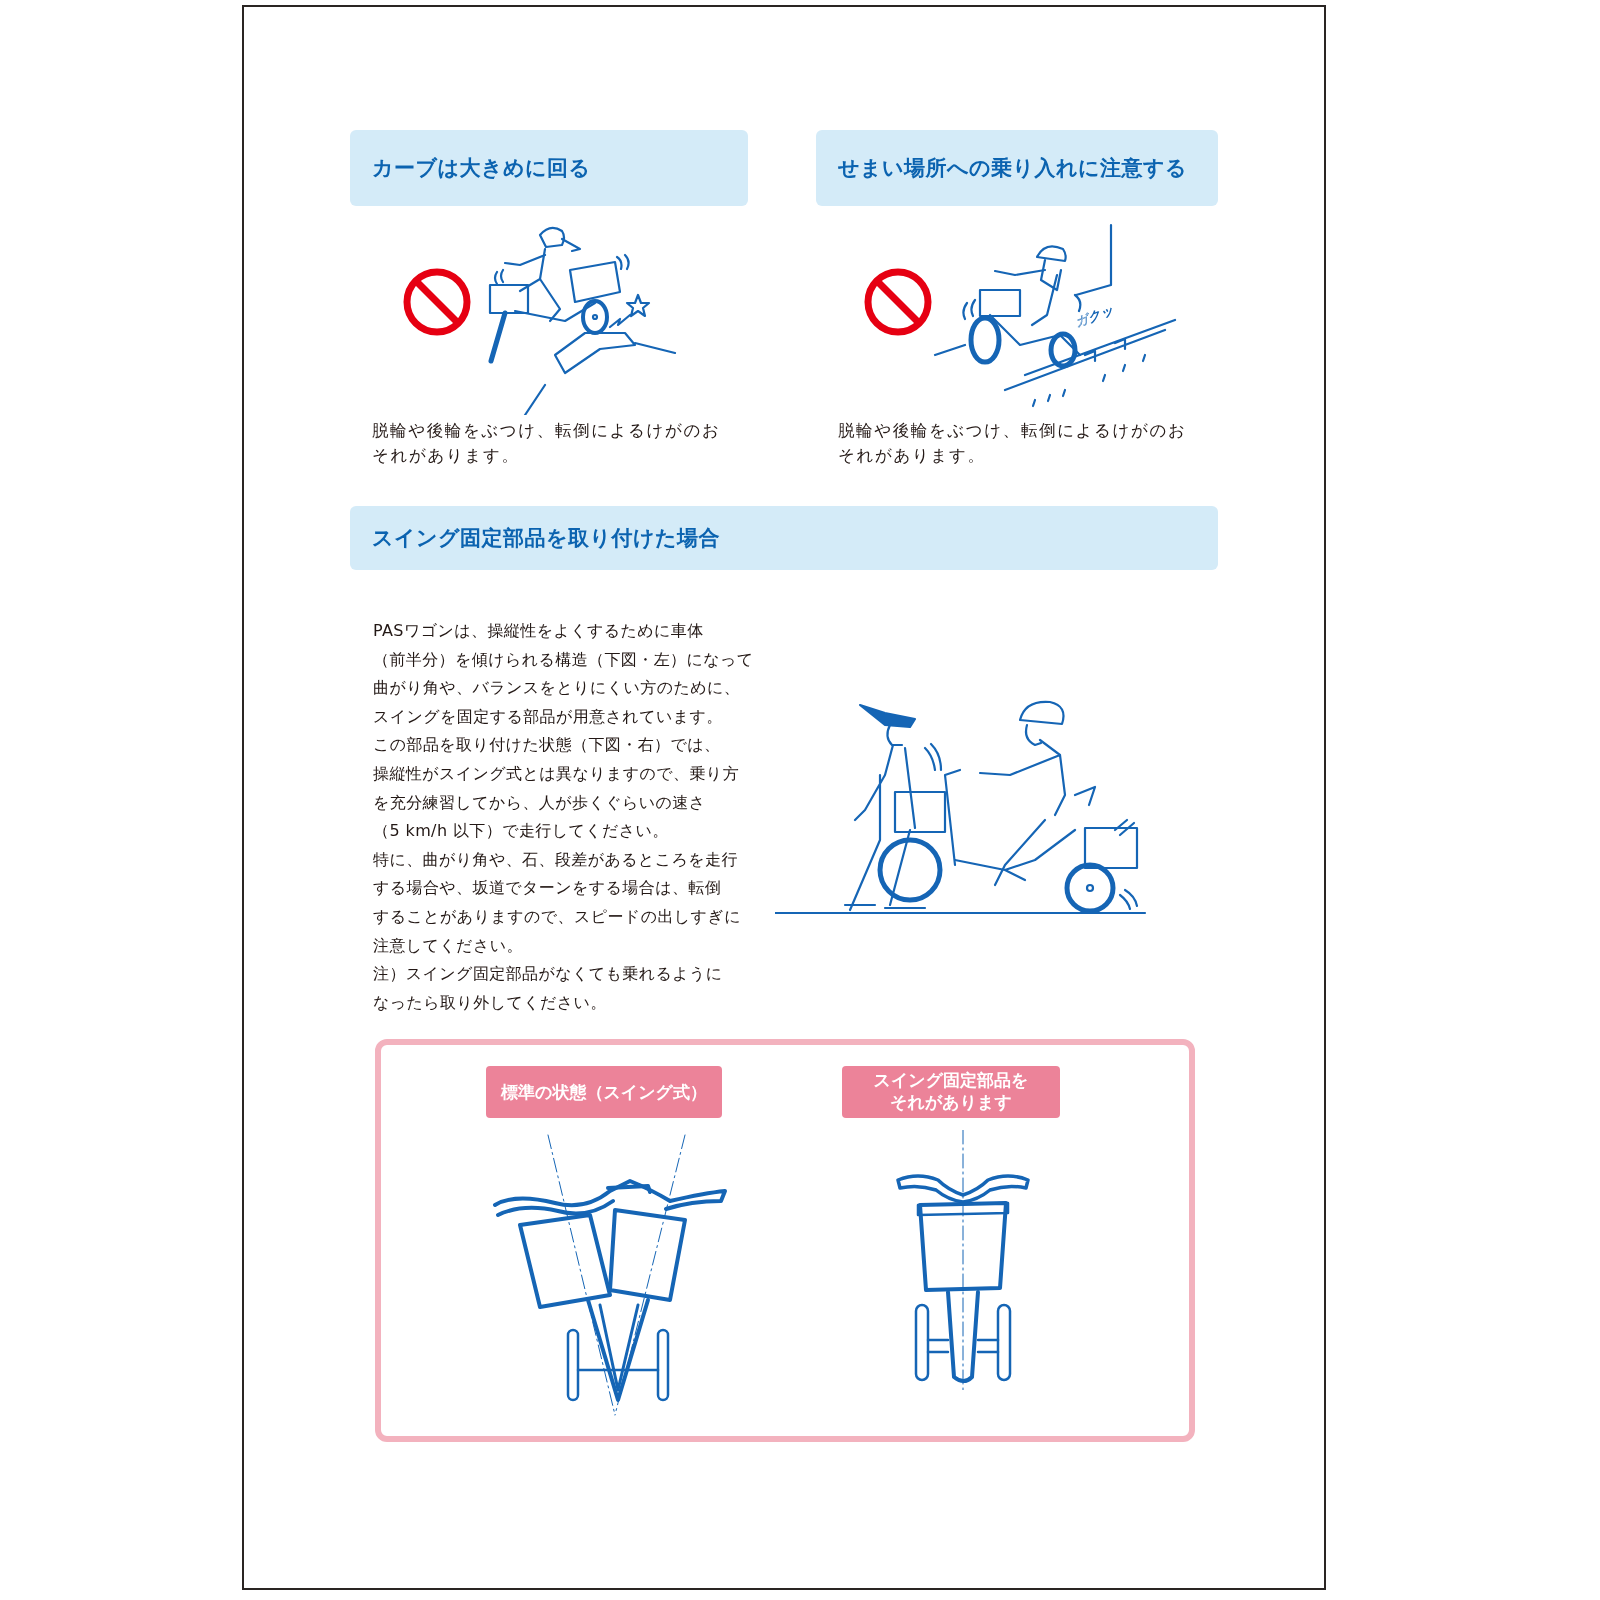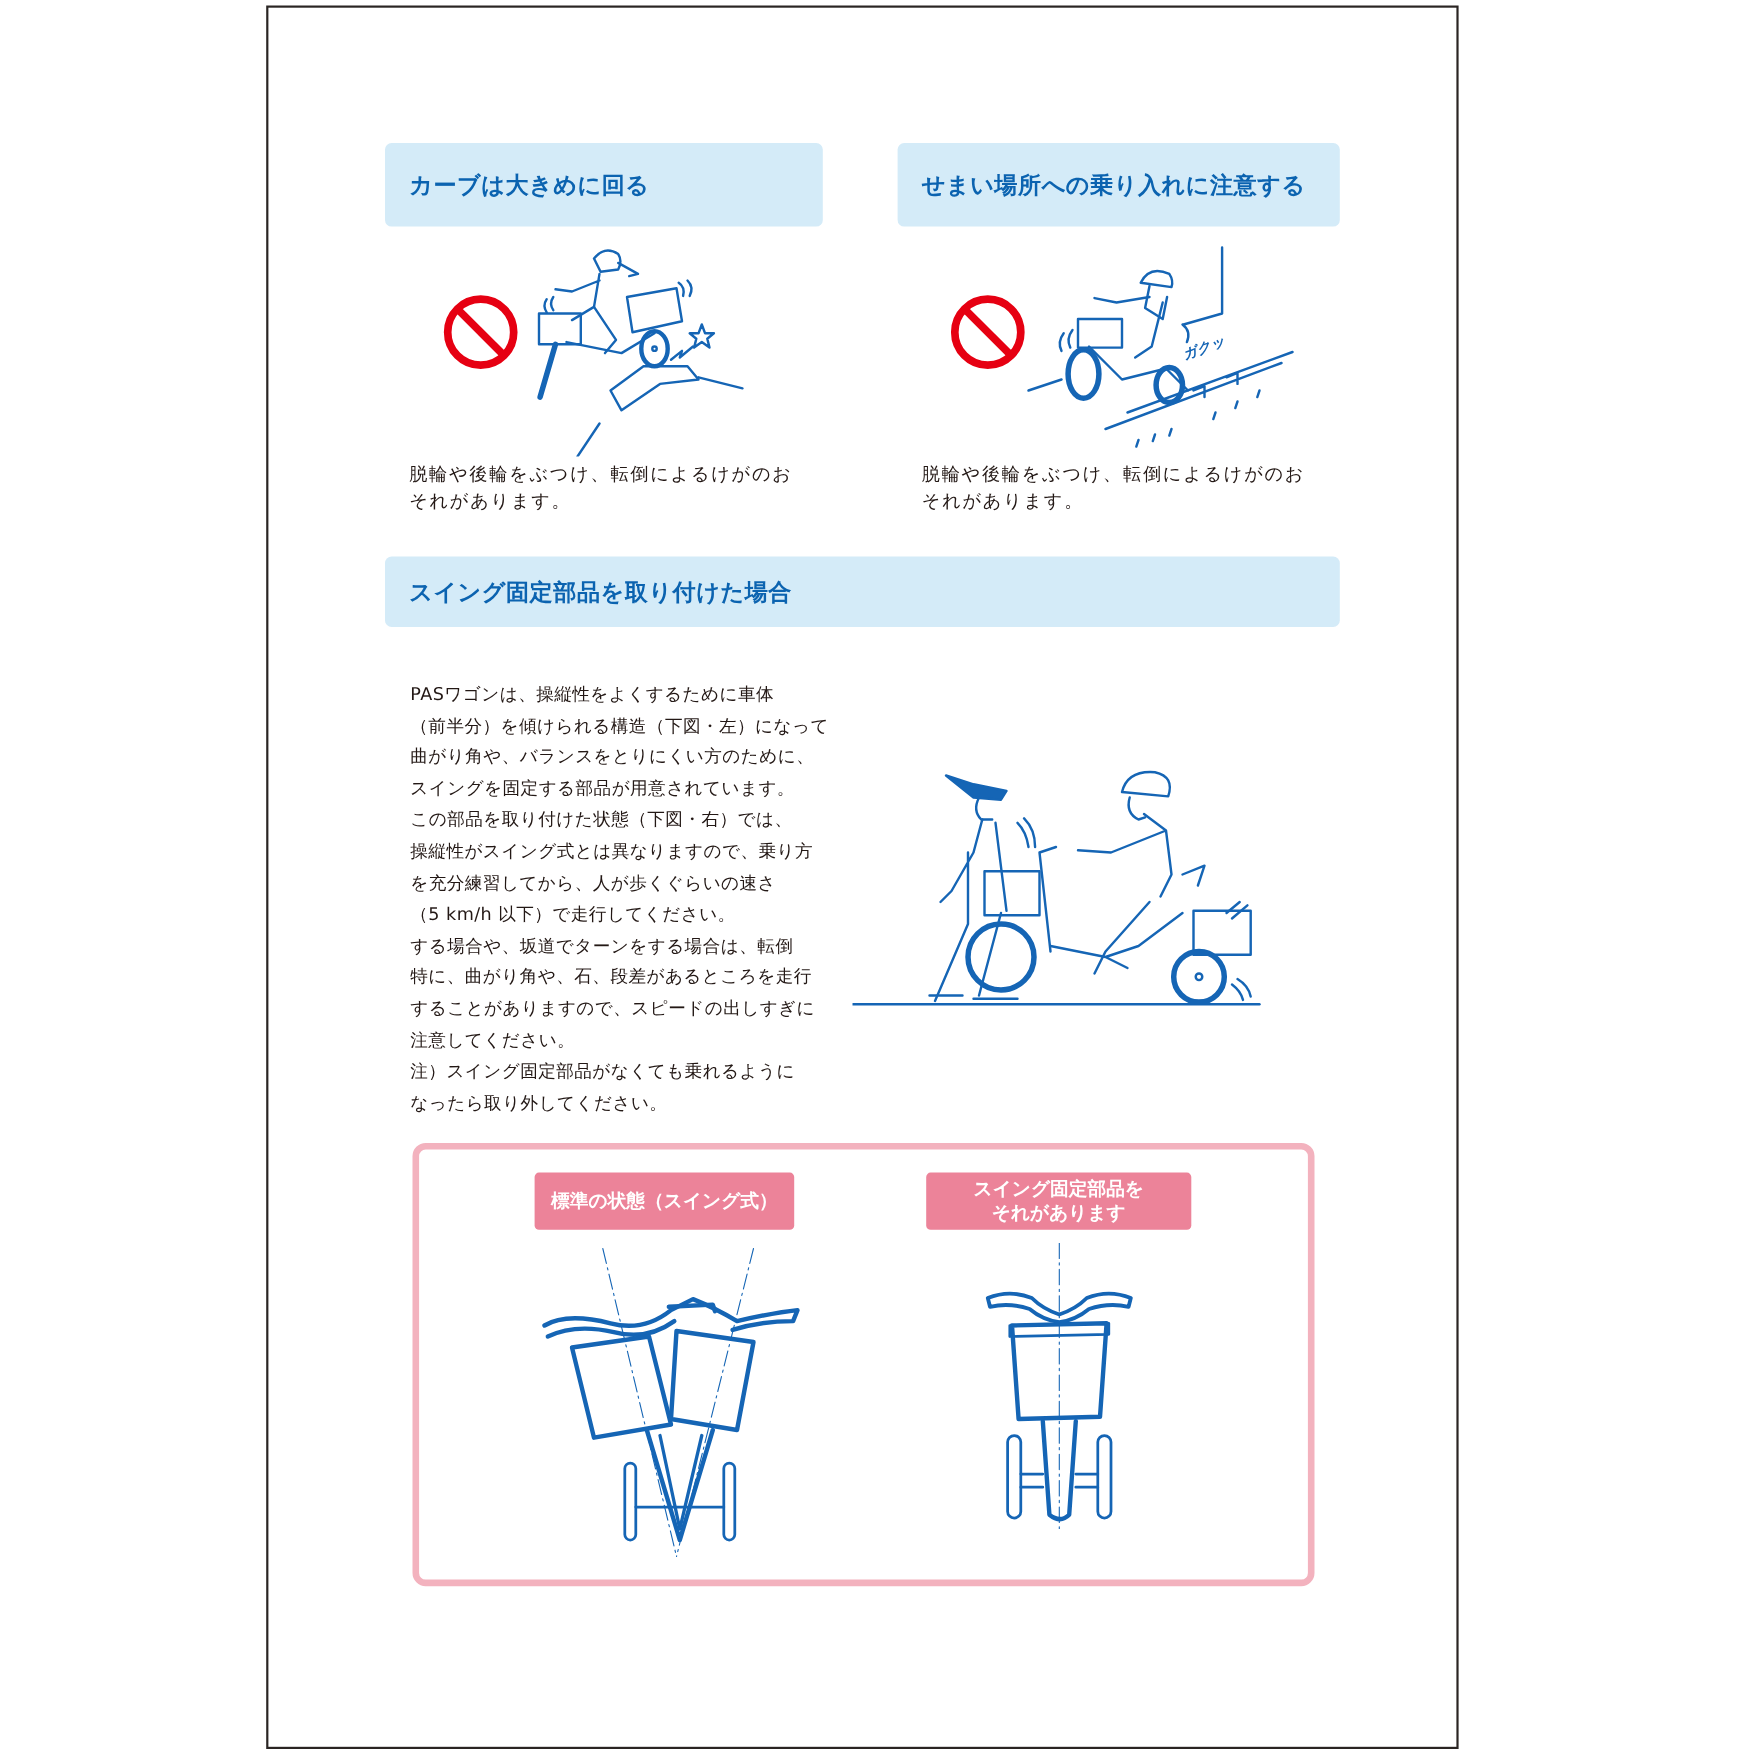--- a/index.html
+++ b/index.html
@@ -115,22 +115,22 @@
 
 <div class="body-text">
   <p>PASワゴンは、操縦性をよくするために車体</p>
   <p>（前半分）を傾けられる構造（下図・左）になって</p>
   <p>曲がり角や、バランスをとりにくい方のために、</p>
   <p>スイングを固定する部品が用意されています。</p>
   <p>この部品を取り付けた状態（下図・右）では、</p>
   <p>操縦性がスイング式とは異なりますので、乗り方</p>
   <p>を充分練習してから、人が歩くぐらいの速さ</p>
   <p>（5 km/h 以下）で走行してください。</p>
+  <p>特に、曲がり角や、石、段差があるところを走行</p>
   <p>する場合や、坂道でターンをする場合は、転倒</p>
-  <p>特に、曲がり角や、石、段差があるところを走行</p>
   <p>することがありますので、スピードの出しすぎに</p>
   <p>注意してください。</p>
   <p>注）スイング固定部品がなくても乗れるように</p>
   <p>なったら取り外してください。</p>
 </div>
 
 <svg class="illus" style="left:775px;top:680px;" width="375" height="240" viewBox="0 0 375 240">
   <g fill="none" stroke="#1565b5" stroke-width="2.2" stroke-linecap="round" stroke-linejoin="round">
 
     <path d="M85 25 l25 8 l30 6 l-5 8 l-25 -2 z" fill="#1565b5"></path>
@@ -159,21 +159,21 @@
     <path d="M0 233 l370 0"></path>
   </g>
 </svg>
 
 <div class="pink-frame"></div>
 
 <div class="pink-label" style="left:486px;top:1066px;width:236px;height:52px;">
   <span>標準の状態（スイング式）</span>
 </div>
 
-<div class="pink-label" style="left:842px;top:1066px;width:241px;height:52px;flex-direction:column;font-family:Liberation Serif, serif;">
+<div class="pink-label" style="left:842px;top:1066px;width:218px;height:52px;flex-direction:column;font-family:Liberation Serif, serif;">
   <span>スイング固定部品を</span>
   <span>それがあります</span>
 </div>
 
 <svg class="illus" style="left:490px;top:1130px;" width="260" height="290" viewBox="0 0 260 290">
   <g fill="none" stroke="#1565b5" stroke-linecap="round" stroke-linejoin="round">
     <line x1="58" y1="5" x2="125" y2="285" stroke-width="1" stroke-dasharray="14 4 2 4"></line>
     <line x1="195" y1="5" x2="125" y2="285" stroke-width="1" stroke-dasharray="14 4 2 4"></line>
 
     <path d="M5 75 q20 -12 60 -2 q30 8 55 -12 l20 -10 q20 8 40 20 q35 -8 55 -10 l-4 10 q-30 0 -55 8" stroke-width="4"></path>

